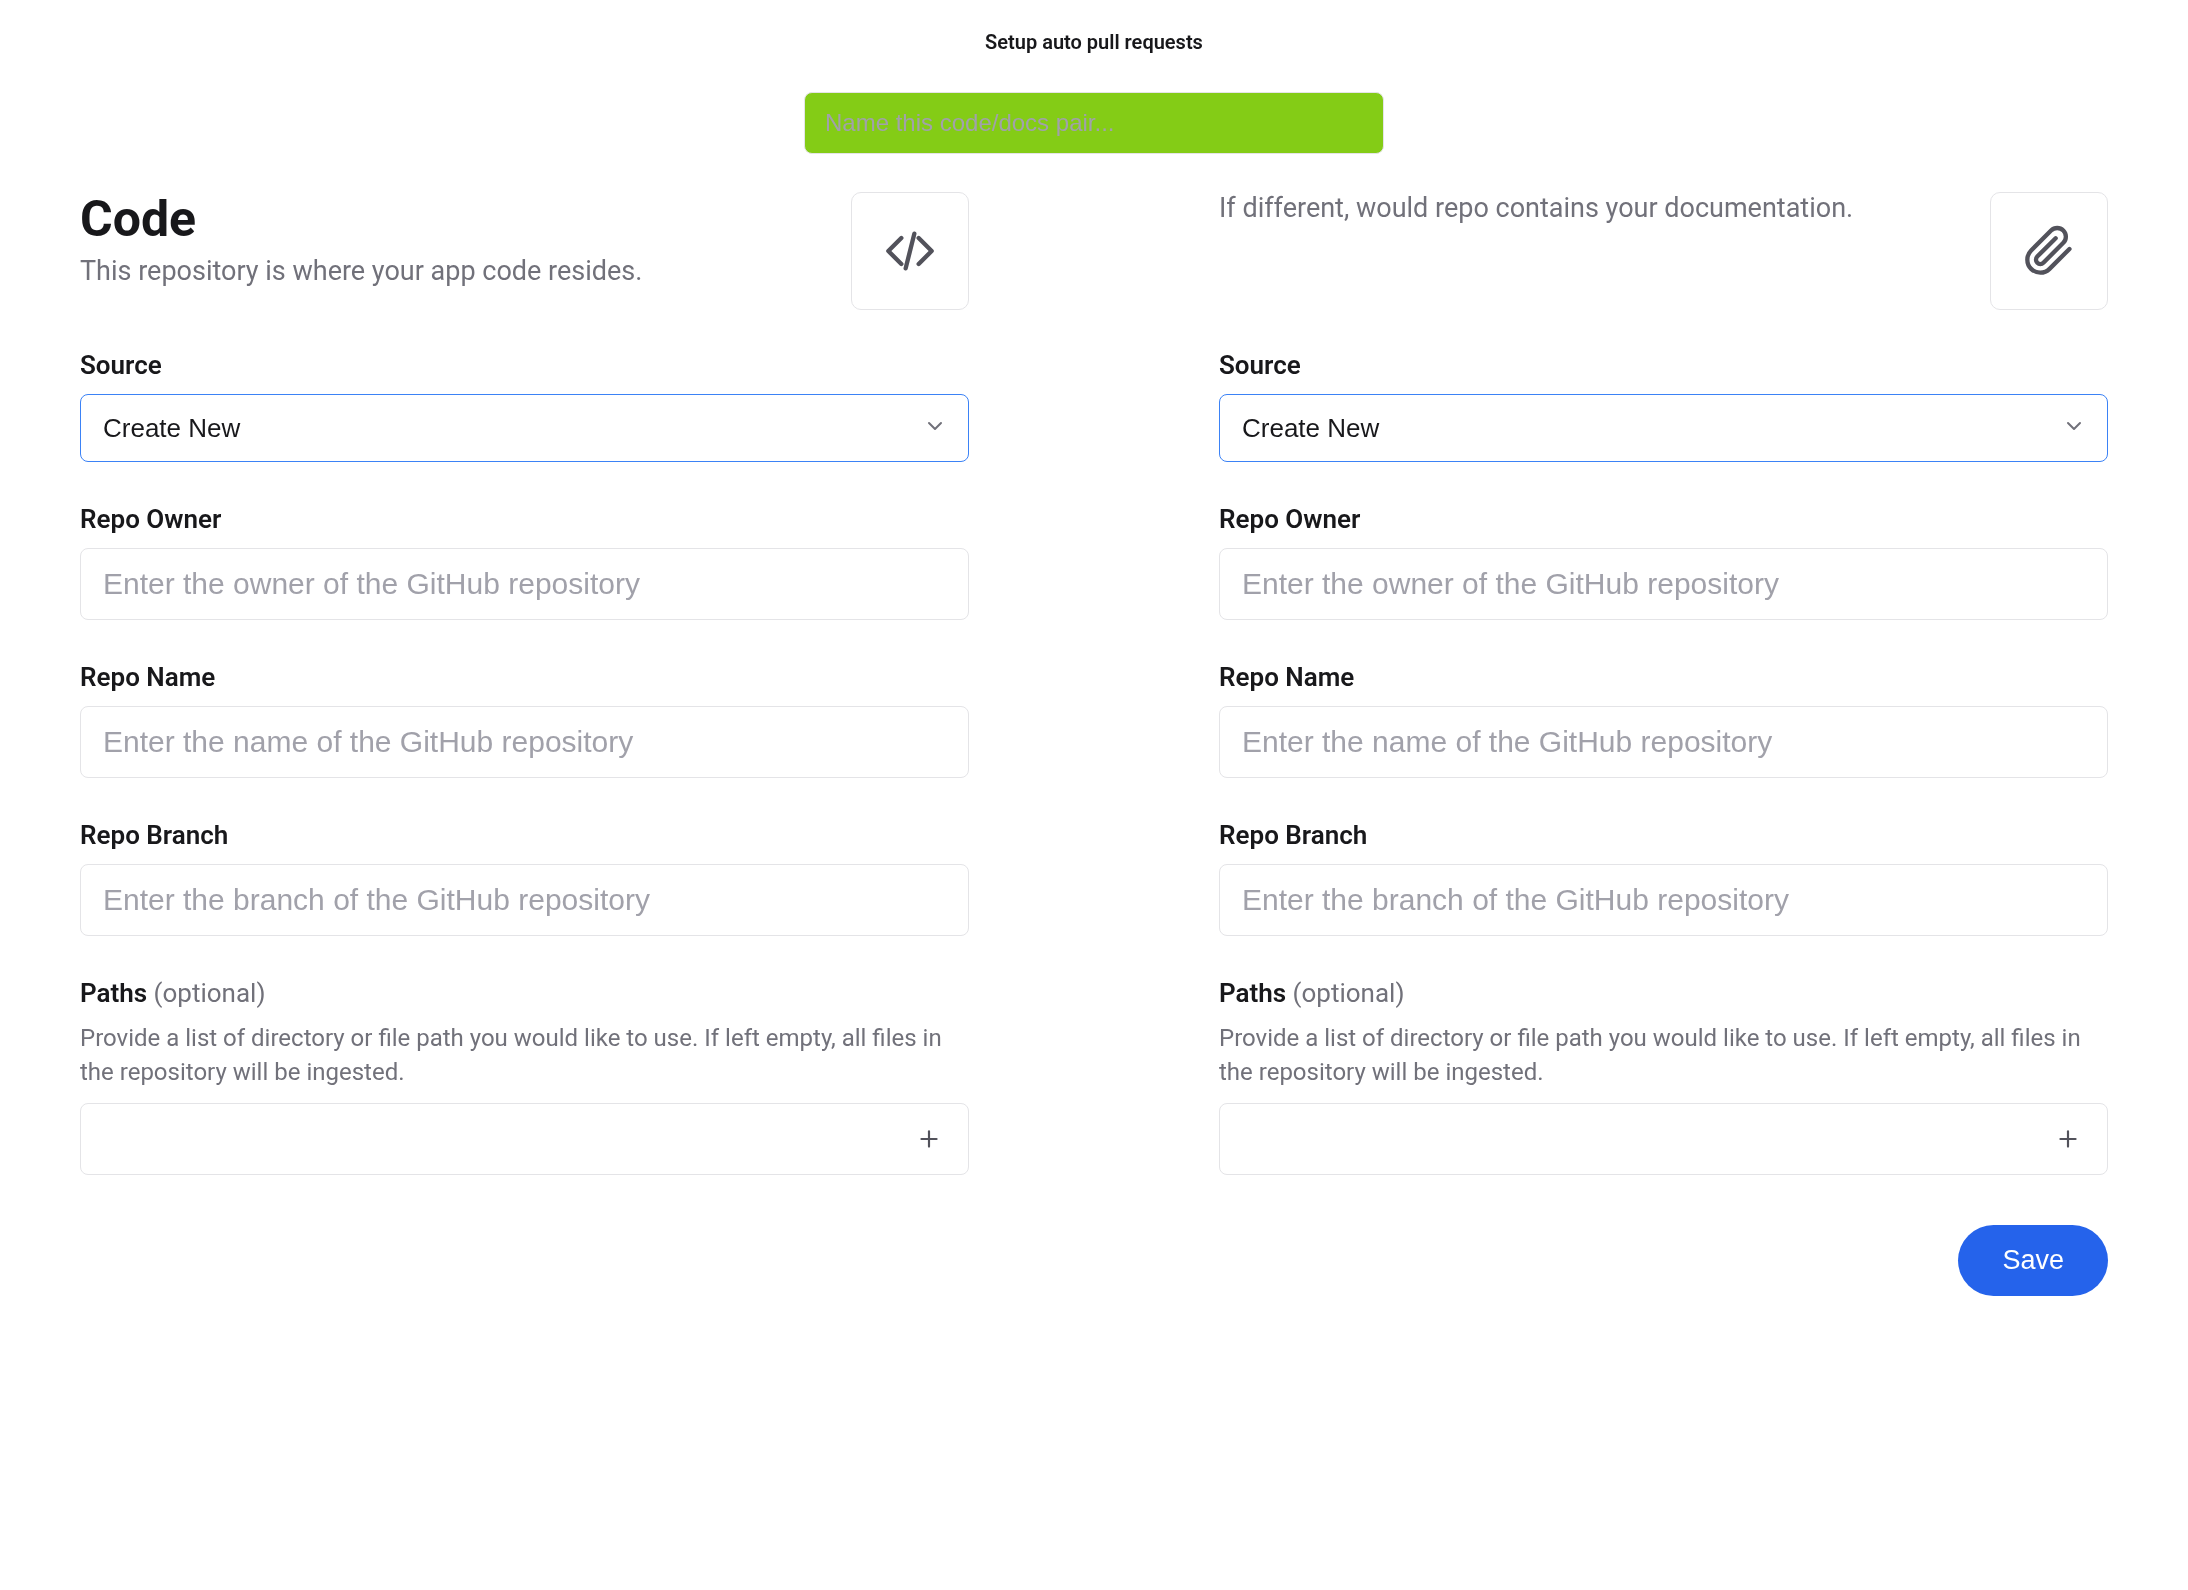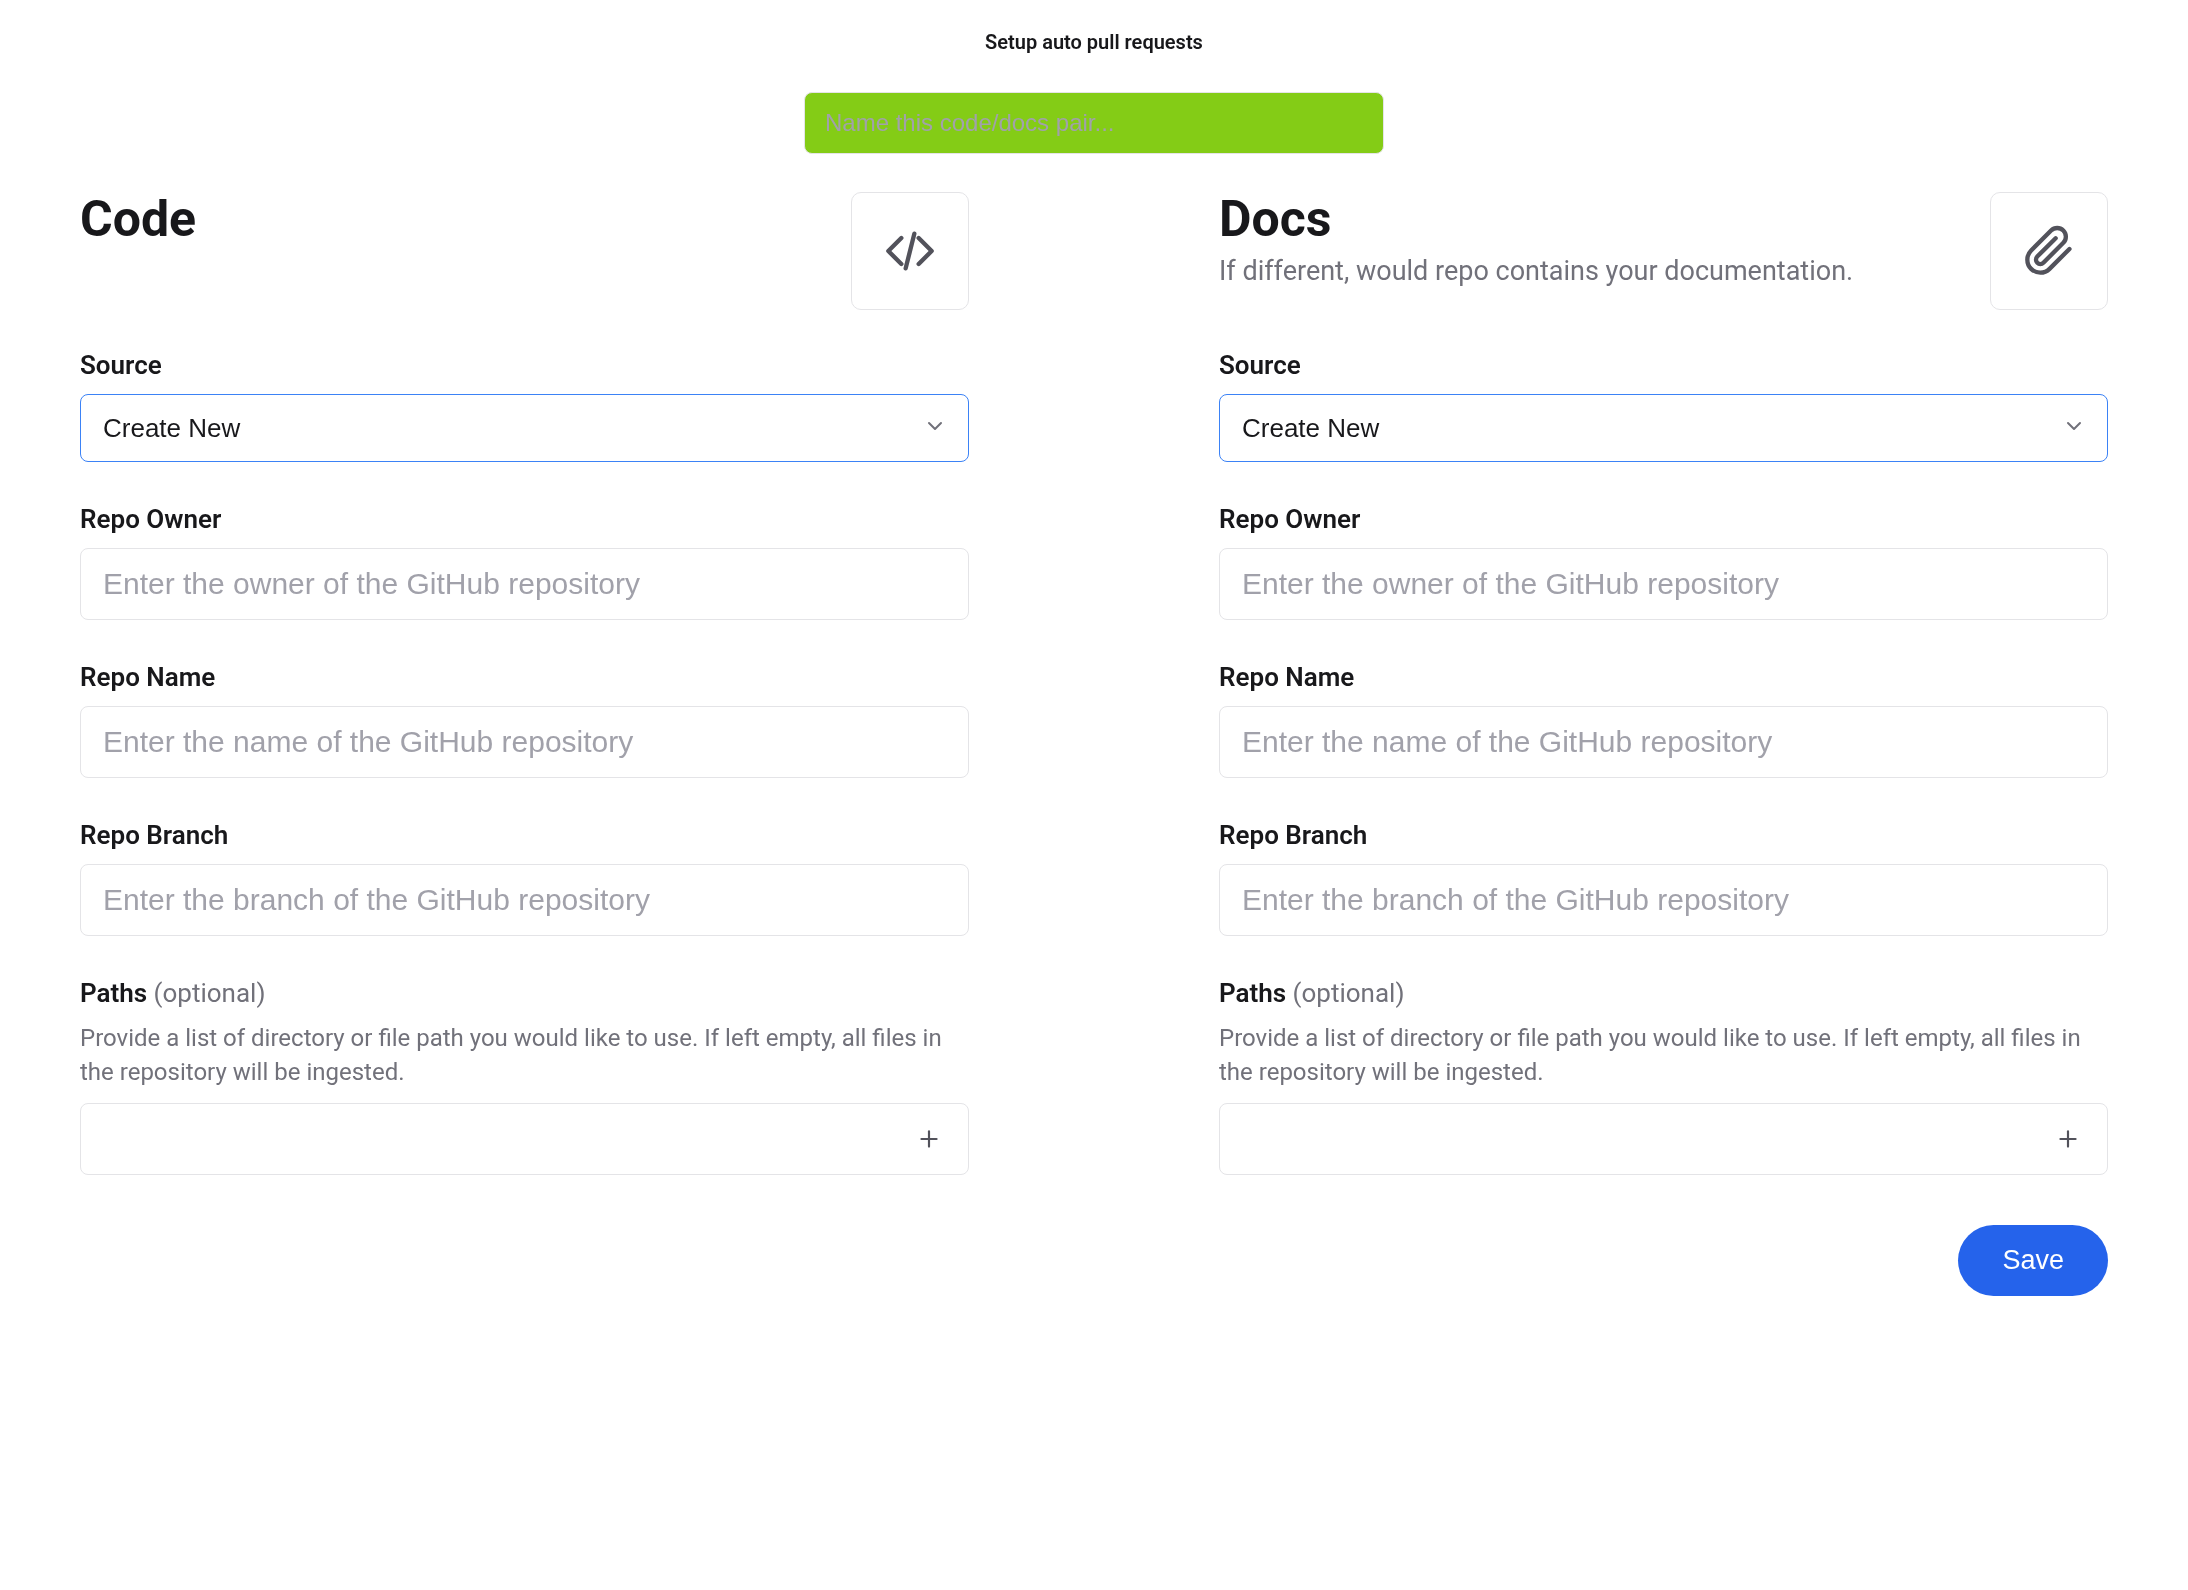--- a/index.html
+++ b/index.html
@@ -186,20 +186,21 @@
   <h1 class="page-title">Setup auto pull requests</h1>
   <input type="text" class="name-input" placeholder="Name this code/docs pair..." style="">
 </div>
 
 <div class="columns">
 
   <div class="column">
     <div class="section-header">
       <div>
         <div class="section-title">Code</div>
+        <div class="section-subtitle">This repository is where your app code resides.</div>
       </div>
       <div class="icon-box">
         <svg viewBox="0 0 24 24" stroke-linecap="round" stroke-linejoin="round">
           <polyline points="16 18 22 12 16 6"></polyline>
           <polyline points="8 6 2 12 8 18"></polyline>
           <line x1="14" y1="4" x2="10" y2="20"></line>
         </svg>
       </div>
     </div>
 
@@ -244,21 +245,20 @@
               <line x1="5" y1="12" x2="19" y2="12"></line>
             </svg>
         </button>
       </div>
     </div>
   </div>
 
   <div class="column">
     <div class="section-header">
       <div>
-        <div class="section-title">Docs</div>
         <div class="section-subtitle">If different, would repo contains your documentation.</div>
       </div>
       <div class="icon-box">
         <svg viewBox="0 0 24 24" stroke-linecap="round" stroke-linejoin="round">
           <path d="M21.44 11.05l-9.19 9.19a6 6 0 0 1-8.49-8.49l9.19-9.19a4 4 0 0 1 5.66 5.66l-9.2 9.19a2 2 0 0 1-2.83-2.83l8.49-8.48"></path>
         </svg>
       </div>
     </div>
 
     <div class="field">

